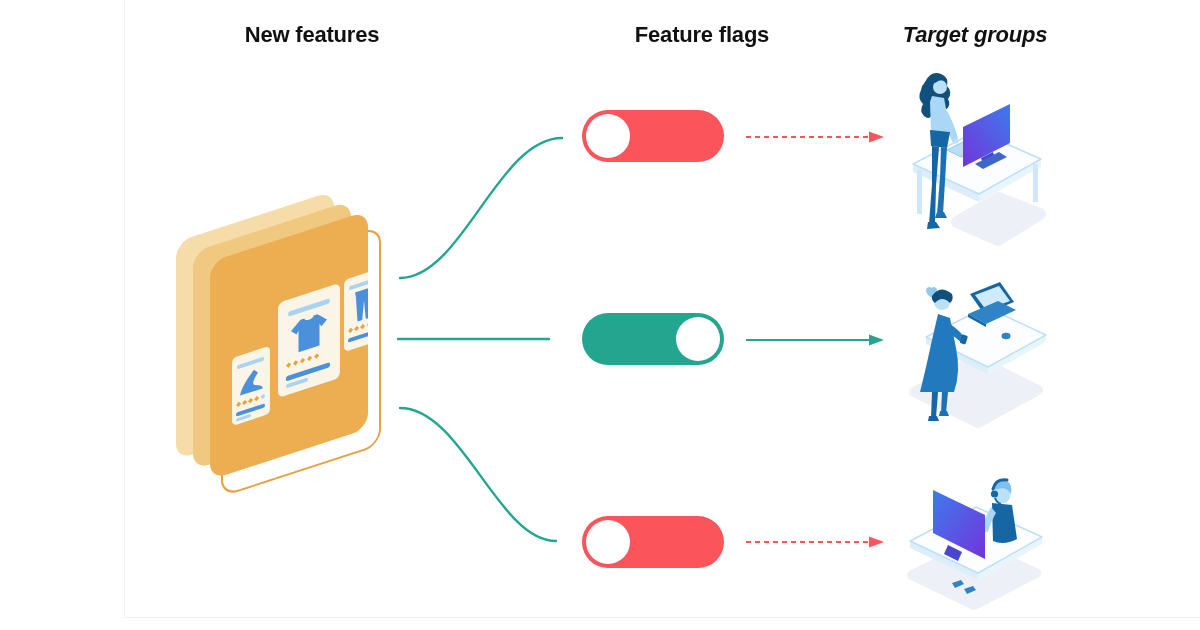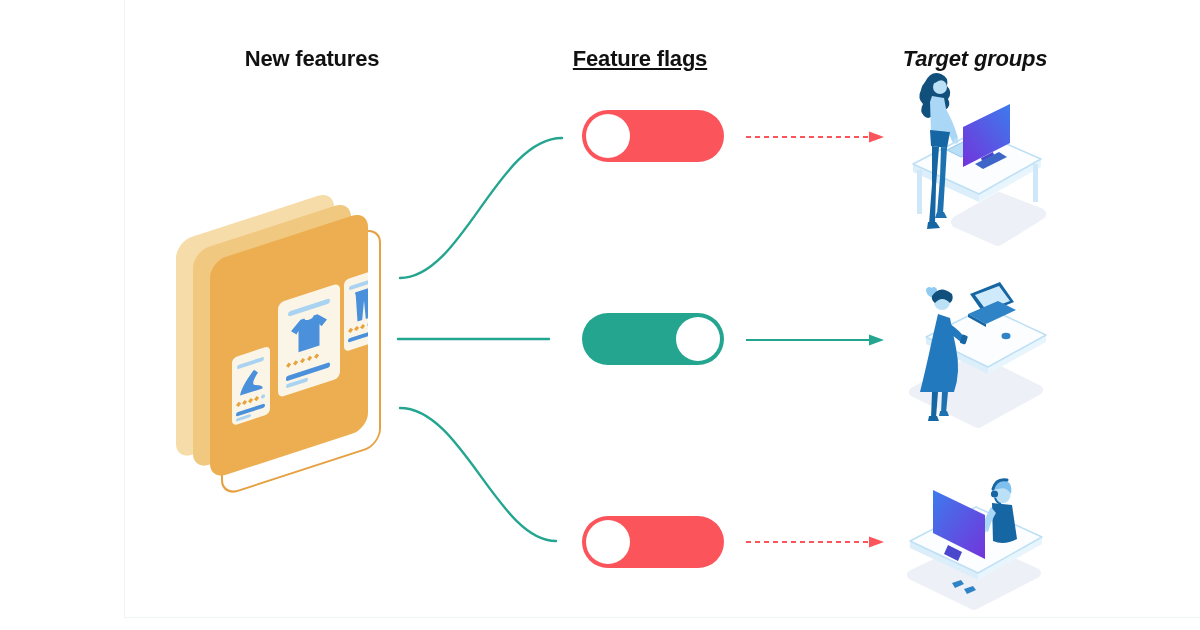--- a/index.html
+++ b/index.html
@@ -6,24 +6,24 @@
   body{
     width:1200px;height:630px;position:relative;overflow:hidden;
     background:#ffffff;
     font-family:"Liberation Sans","DejaVu Sans",sans-serif;
   }
   .frame-line-v{position:absolute;left:124px;top:0;width:1px;height:618px;background:var(--frame-line);}
   .frame-line-h{position:absolute;left:124px;top:617px;width:1076px;height:1px;background:var(--frame-line);}
   .col-header{
     position:absolute;top:22px;transform:translateX(-50%);
     font-size:22px;font-weight:700;color:var(--heading-text);
-    letter-spacing:-0.2px;white-space:nowrap;margin-top:24px;
+    letter-spacing:-0.2px;white-space:nowrap;
   }
   #hdr-new{left:312px;}
-  #hdr-flags{left:640px;text-decoration:underline;}
+  #hdr-flags{left:702px;}
   #hdr-targets{left:975px;font-style:italic;}
 
   .toggle{position:absolute;left:582px;width:142px;height:52px;border-radius:26px;cursor:pointer;}
   .toggle .knob{position:absolute;top:4px;width:44px;height:44px;border-radius:50%;background:#ffffff;}
   .toggle[data-state="off"]{background:var(--toggle-off);}
   .toggle[data-state="off"] .knob{left:4px;}
   .toggle[data-state="on"]{background:var(--toggle-on);}
   .toggle[data-state="on"] .knob{right:4px;}
   #toggle-1{top:110px;}
   #toggle-2{top:313px;}

